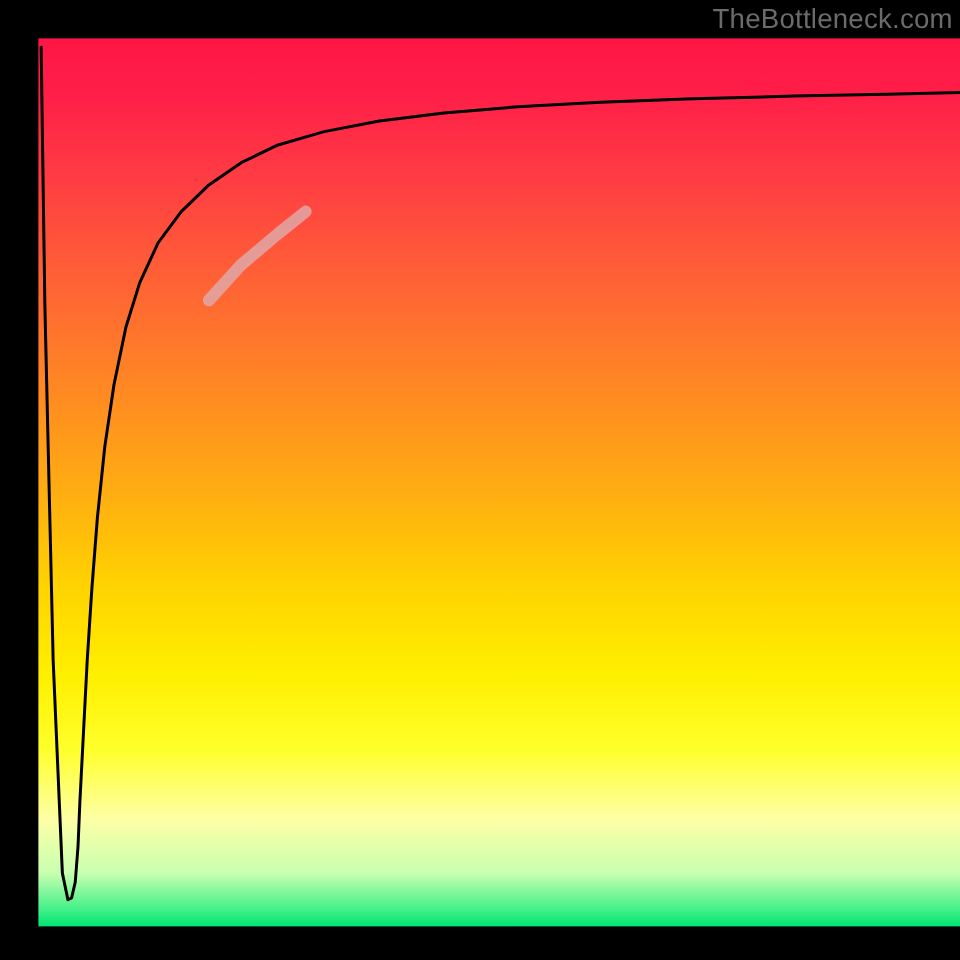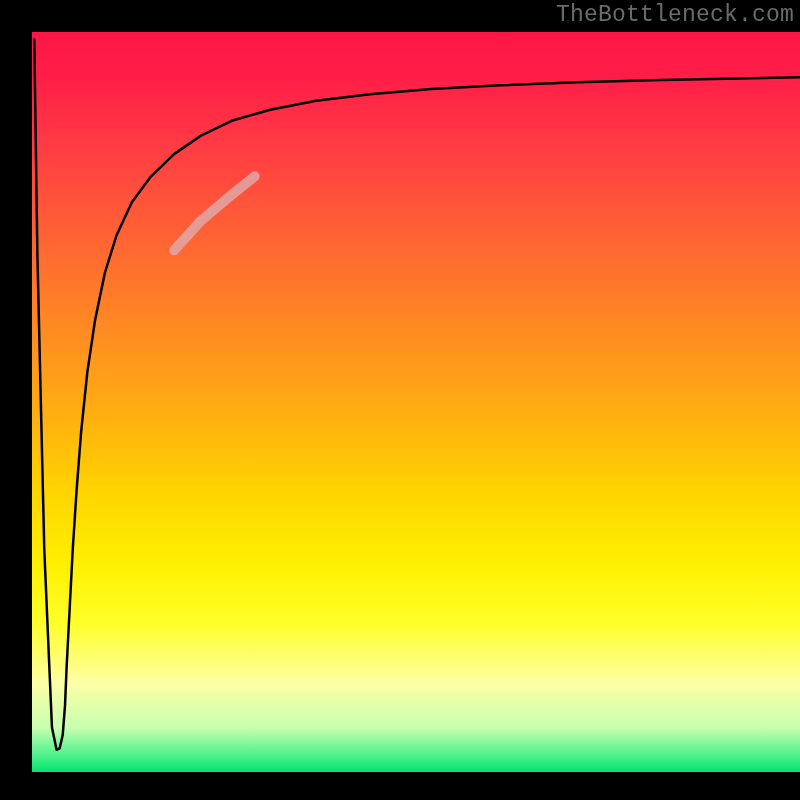--- a/index.html
+++ b/index.html
@@ -9,21 +9,20 @@
     height: 800px;
     overflow: hidden;
     background: #000;
     font-family: Arial, Helvetica, sans-serif;
   }
   .stage {
     position: relative;
     width: 800px;
     height: 668px;
     background: #000;
-    font-family: Liberation Mono, monospace;
   }
   .watermark {
     position: absolute;
     top: 2px;
     right: 6px;
     color: #6b6b6b;
     font-size: 23px;
     font-weight: 400;
     letter-spacing: 0.2px;
     user-select: none;

